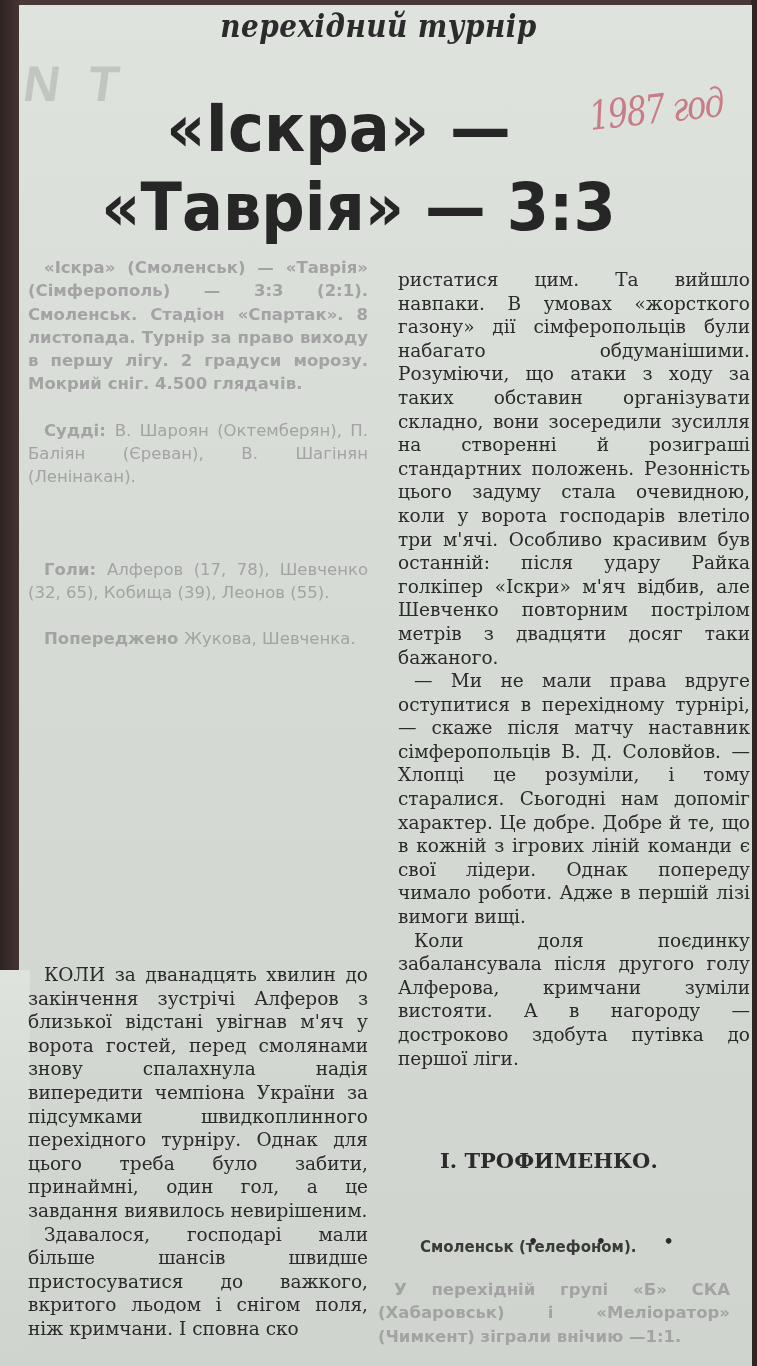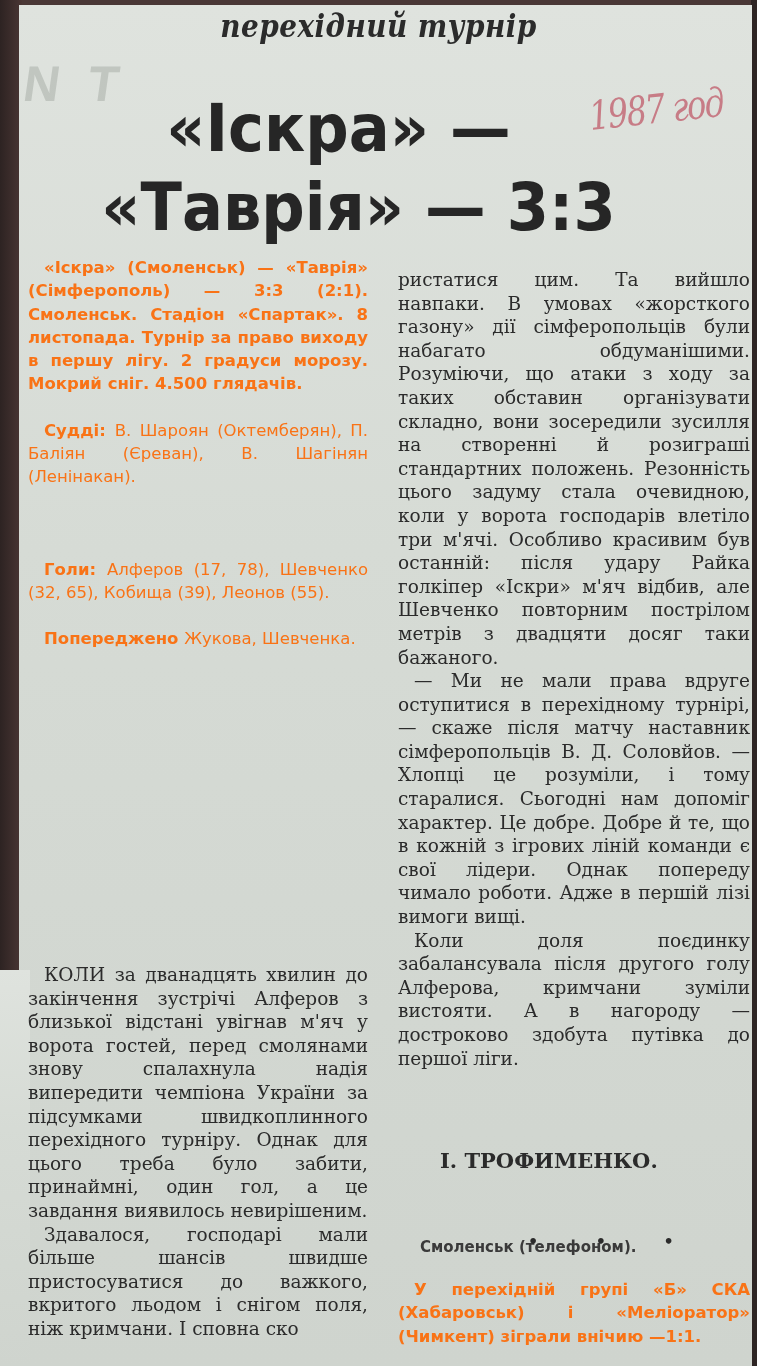--- a/index.html
+++ b/index.html
@@ -51,21 +51,21 @@
     color:#c77c86; transform:rotate(-6deg) scaleX(0.8); letter-spacing:-2px;
   }
   .col {
     position:absolute; color:#2a2a2a;
   }
   .col-left { left:28px; width:340px; }
   .col-right { left:398px; width:352px; }
   .sans {
     font-family:"DejaVu Sans",sans-serif; font-weight:bold;
     font-size:16.5px; line-height:23.3px; text-align:justify;
-    color:#f97316;
+    color:#a3a3a3;
   }
   .serif {
     font-family:"DejaVu Serif",serif; font-size:18.5px; line-height:23.6px;
     text-align:justify; color:#2b2b2b;
   }
   .para { margin:0; text-indent:16px; }
   .lbl { font-weight:bold; }
   .small-light { font-weight:normal; }
   .signature {
     position:absolute; left:440px; top:1148px;
@@ -74,21 +74,21 @@
   .dateline {
     position:absolute; left:420px; top:1196px;
     font-family:"DejaVu Sans",sans-serif; font-weight:bold; font-size:15px; color:#3a3a3a;margin-top:42px;
   }
   .stars {
     position:absolute; left:528px; top:1232px;
     font-family:"DejaVu Sans",sans-serif; font-weight:bold; font-size:16px; color:#2b2b2b;
     letter-spacing:26px;
   }
   .note {
-    position:absolute; left:398px; top:1278px; width:352px;
+    position:absolute; left:378px; top:1278px; width:352px;
   }
 </style>
 </head>
 <body>
 
 <div class="bg-top"></div>
 <div class="bg-left"></div>
 <div class="bg-right"></div>
 
 <div class="paper"></div>

